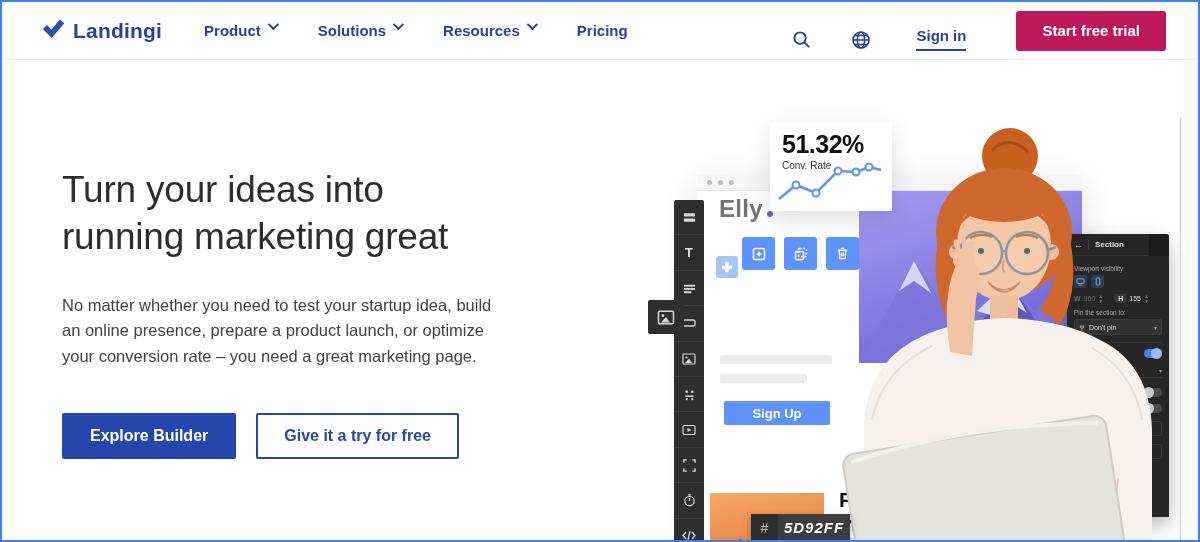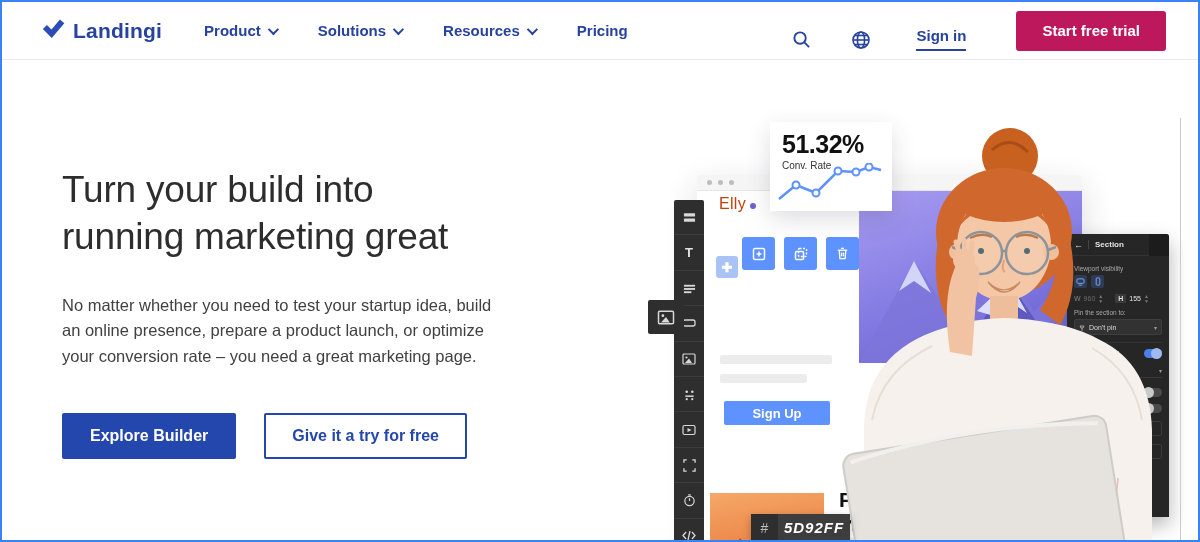--- a/index.html
+++ b/index.html
@@ -4,46 +4,46 @@
 <style>
   * { box-sizing: border-box; margin: 0; padding: 0; }
   body { font-family: "Liberation Sans", sans-serif; background:#fff; }
   .frame { position:relative; width:1200px; height:542px; border:2px solid #3b82f6; background:#fff; overflow:hidden; }
 
   
   .nav { position:relative; height:58px; display:flex; align-items:center; padding:0 32px 0 40px; border-bottom:1px solid #e9e9e9; background:#fff; z-index:100; }
   .logo { display:flex; align-items:center; gap:8px; cursor:pointer; }
   .logo-text { font-size:21px; font-weight:700; color:#27429f; letter-spacing:.2px; }
   .nav-links { display:flex; align-items:center; gap:42px; margin-left:42px; }
-  .nav-link { display:flex; align-items:center; gap:7px; font-size:15px; font-weight:700; color:#27429f; cursor:pointer; }
+  .nav-link { display:flex; gap:7px; font-size:15px; font-weight:700; color:#27429f; cursor:pointer; }
   .chev { width:8px; height:8px; border-right:2px solid #27429f; border-bottom:2px solid #27429f; transform:rotate(45deg) translateY(-2px); }
   .nav-right { margin-left:auto; display:flex; align-items:flex-end; gap:38px; }
   .icon-btn { width:22px; height:22px; display:flex; align-items:center; justify-content:center; cursor:pointer; }
   .sign-in { font-size:15px; font-weight:700; color:#27429f; padding-bottom:5px; border-bottom:2px solid #27429f; cursor:pointer; margin-left:6px; }
   .cta-btn { margin-left:12px; background:#be185d; color:#fff; font-size:15px; font-weight:700; border:none; padding:0 26px; height:40px; border-radius:3px; cursor:pointer; font-family:"Liberation Sans",sans-serif; }
 
   
   .hero-copy { position:absolute; left:60px; top:165px; width:470px; z-index:5; }
   .hero-h1 { font-size:37px; font-weight:400; color:#2d2d2d; line-height:1.26; letter-spacing:-.2px; }
   .hero-p { margin-top:33px; font-size:16.5px; color:#414141; line-height:1.53; width:450px; }
-  .hero-btns { margin-top:44px; display:flex; gap:28px; }
+  .hero-btns { margin-top:44px; display:flex; gap:20px; }
   .btn-primary { background:#2447ad; color:#fff; border:none; font-size:16px; font-weight:700; height:46px; padding:0 28px; border-radius:2px; cursor:pointer; font-family:"Liberation Sans",sans-serif; }
   .btn-secondary { background:#fff; color:#2447ad; border:2px solid #2447ad; font-size:16px; font-weight:700; height:46px; padding:8px 26px; border-radius:2px; cursor:pointer; font-family:"Liberation Sans",sans-serif; }
 
   
   .illu { position:absolute; inset:58px 0 0 0; z-index:1; }
   .edge-line { position:absolute; left:1178px; top:58px; bottom:0; width:1px; background:#c9c9c9; z-index:60; }
 
   .browser { position:absolute; left:695px; top:115px; width:385px; height:410px; background:#fff; border-radius:4px; box-shadow:0 12px 34px rgba(40,40,60,.16); z-index:10; }
   .browser-bar { height:16px; background:#f5f5f5; border-bottom:1px solid #e6e6e6; border-radius:4px 4px 0 0; display:flex; align-items:center; gap:6px; padding-left:10px; }
   .dot { width:5px; height:5px; border-radius:50%; background:#bdbdbd; }
 
   .purple-img { position:absolute; left:857px; top:131px; width:223px; height:172px; background:linear-gradient(160deg,#a79cf0 0%,#8279e2 55%,#6059c7 100%); overflow:hidden; z-index:11; }
   .elly { position:absolute; left:717px; top:135px; z-index:12; display:flex; align-items:baseline; }
-  .elly-text { font-size:16px; font-weight:400; color:#c2410c; letter-spacing:.3px; }
+  .elly-text { font-size:24px; font-weight:700; color:#737373; letter-spacing:.3px; }
   .elly-dot { width:6px; height:6px; border-radius:50%; background:#6c63cf; margin-left:4px; }
 
   .conv-card { position:absolute; left:768px; top:62px; width:122px; height:89px; background:#fff; box-shadow:0 8px 22px rgba(50,50,70,.16); z-index:25; padding:8px 10px 0 12px; }
   .conv-val { font-size:25px; font-weight:700; color:#111; letter-spacing:-.5px; }
   .conv-lbl { font-size:10px; color:#333; margin-top:1px; }
   .conv-chart { position:absolute; left:4px; bottom:4px; }
 
   
   .etoolbar { position:absolute; left:672px; top:140px; width:30px; height:353px; background:#2e2e2e; border-radius:2px; z-index:15; display:flex; flex-direction:column; }
   .ecell { flex:1; display:flex; align-items:center; justify-content:center; border-bottom:1px solid rgba(255,255,255,.07); color:#d4d4d4; }
@@ -152,21 +152,21 @@
             <line x1="3.2" y1="14.5" x2="16.8" y2="14.5"></line>
           </svg>
       </span>
       <span class="sign-in">Sign in</span>
       <button class="cta-btn">Start free trial</button>
     </div>
   </div>
 
   <div class="hero-copy">
     <div class="hero-h1">
-      <div>Turn your build into</div>
+      <div>Turn your ideas into</div>
       <div>running marketing great</div>
     </div>
     <p class="hero-p">No matter whether you need to test your startup idea, build an online presence, prepare a product launch, or optimize your conversion rate – you need a great marketing page.</p>
     <div class="hero-btns">
       <button class="btn-primary">Explore Builder</button>
       <button class="btn-secondary">Give it a try for free</button>
     </div>
   </div>
 
   <div class="illu">

